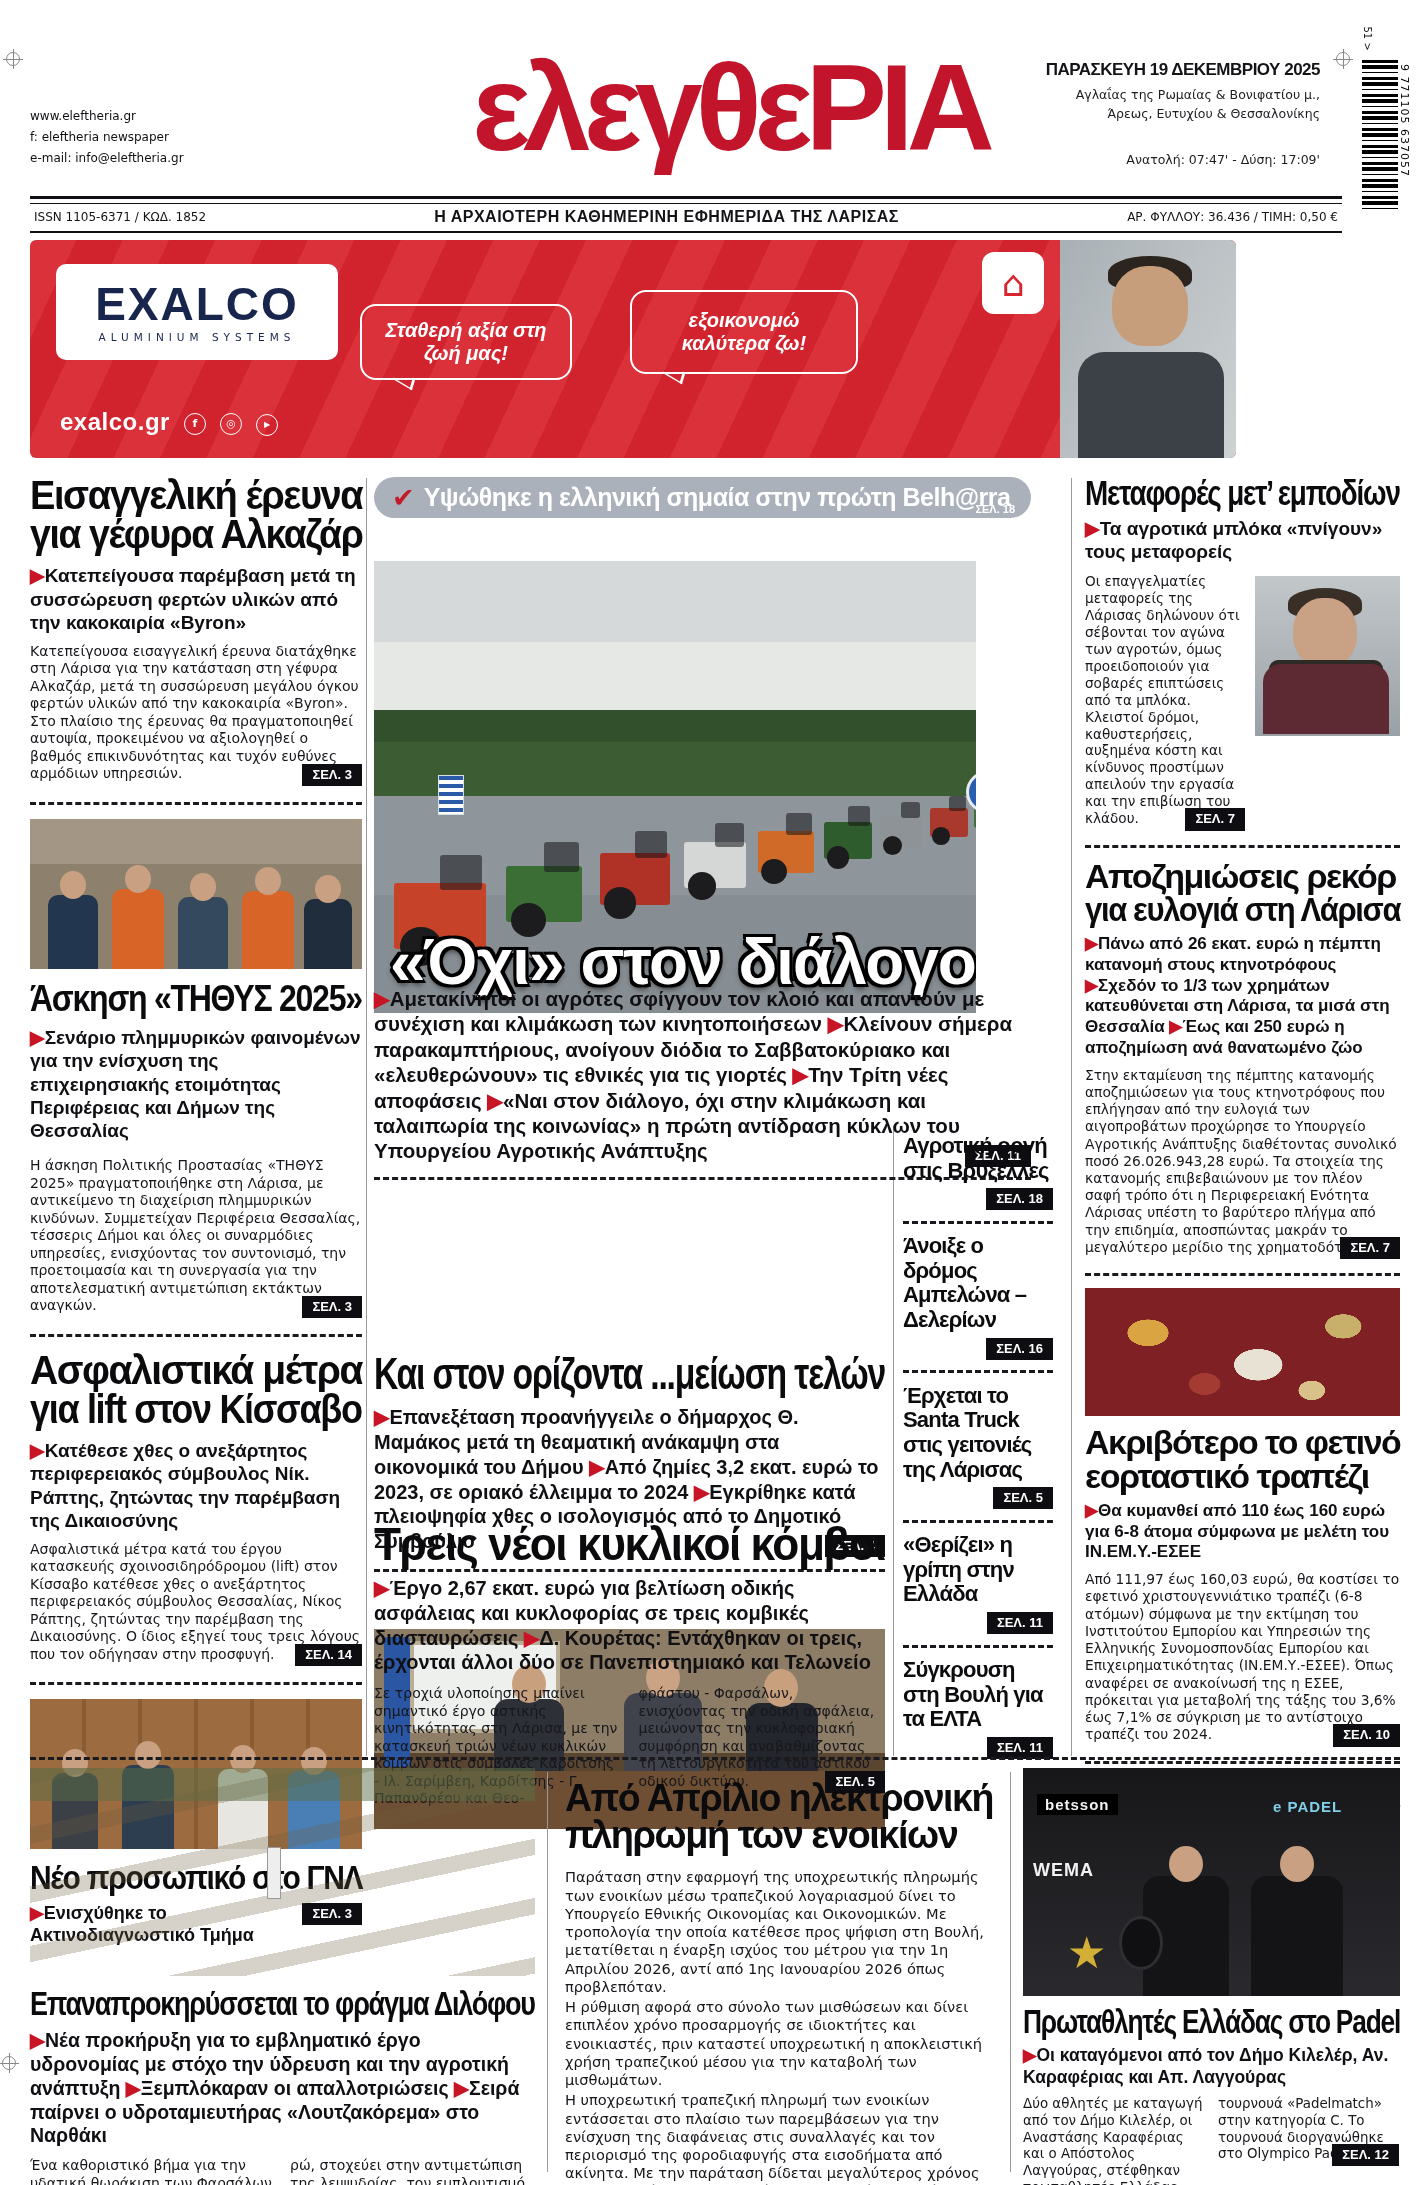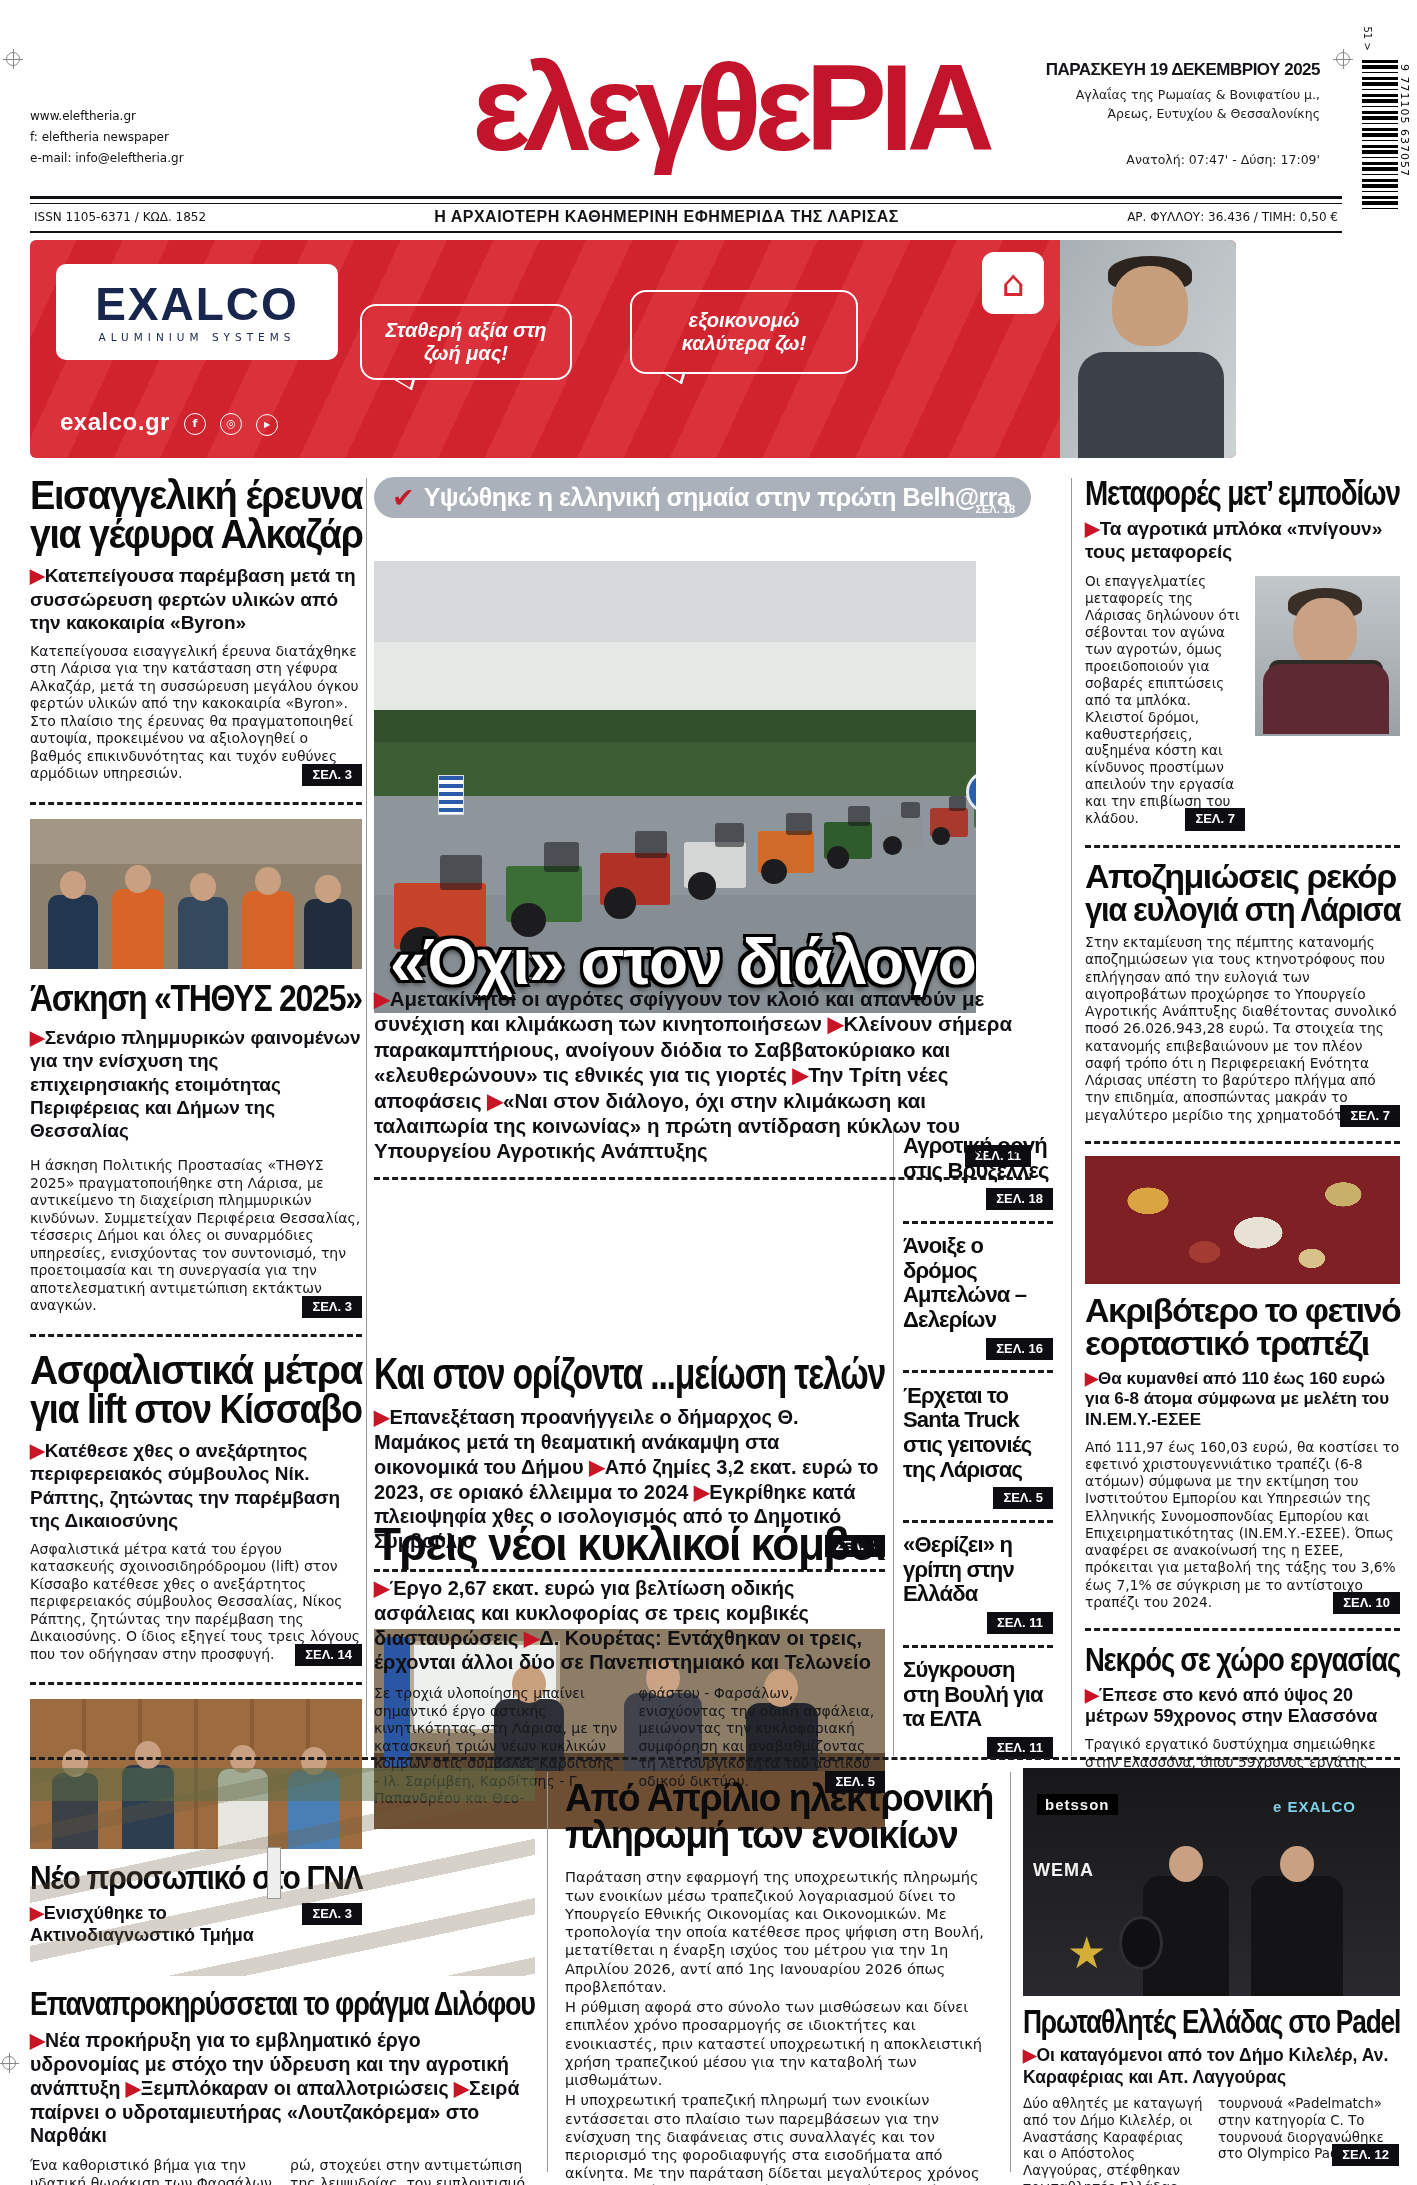--- a/index.html
+++ b/index.html
@@ -340,20 +340,21 @@
         <div class="fur"></div>
         <div class="jack"></div>
       </div>
     </div>
     <hr class="dashes" style="margin:14px 0 12px 0;">
   </div>
 
   <div>
     <div class="hl" style="font-size:34px;"><span class="fit" style="transform: scaleX(1);">Αποζημιώσεις ρεκόρ</span><br>
       <span class="fit" style="transform: scaleX(0.913043);">για ευλογιά στη Λάρισα</span></div>
+    <div class="deck rich" style="font-size:17px; margin-top:8px;"><span class="rb">▶</span>Πάνω από 26 εκατ. ευρώ η πέμπτη κατανομή στους κτηνοτρόφους <span class="rb">▶</span>Σχεδόν το 1/3 των χρημάτων κατευθύνεται στη Λάρισα, τα μισά στη Θεσσαλία <span class="rb">▶</span>Έως και 250 ευρώ η αποζημίωση ανά θανατωμένο ζώο</div>
     <div class="bodytx" style="font-size:13.8px; margin-top:8px;">Στην εκταμίευση της πέμπτης κατανομής αποζημιώσεων για τους κτηνοτρόφους που επλήγησαν από την ευλογιά των αιγοπροβάτων προχώρησε το Υπουργείο Αγροτικής Ανάπτυξης διαθέτοντας συνολικό ποσό 26.026.943,28 ευρώ. Τα στοιχεία της κατανομής επιβεβαιώνουν με τον πλέον σαφή τρόπο ότι η Περιφερειακή Ενότητα Λάρισας υπέστη το βαρύτερο πλήγμα από την επιδημία, αποσπώντας μακράν το μεγαλύτερο μερίδιο της χρηματοδότησης.</div>
     <div class="badgeline"><span class="badge">ΣΕΛ. 7</span></div>
     <hr class="dashes" style="margin:14px 0 12px 0;">
   </div>
 
   <div>
     <div class="ph ph-table" style="width:315px; height:128px; margin-bottom:10px;"></div>
     <div class="hl" style="font-size:34px;"><span class="fit" style="transform: scaleX(0.996835);">Ακριβότερο το φετινό</span><br>
       <span class="fit" style="transform: scaleX(1);">εορταστικό τραπέζι</span></div>
     <div class="deck rich" style="font-size:17px; margin-top:8px;"><span class="rb">▶</span>Θα κυμανθεί από 110 έως 160 ευρώ για 6-8 άτομα σύμφωνα με μελέτη του ΙΝ.ΕΜ.Υ.-ΕΣΕΕ</div>
@@ -395,21 +396,21 @@
   <div class="bodytx" style="font-size:14.6px; margin-top:14px;">Παράταση στην εφαρμογή της υποχρεωτικής πληρωμής των ενοικίων μέσω τραπεζικού λογαριασμού δίνει το Υπουργείο Εθνικής Οικονομίας και Οικονομικών. Με τροπολογία την οποία κατέθεσε προς ψήφιση στη Βουλή, μετατίθεται η έναρξη ισχύος του μέτρου για την 1η Απριλίου 2026, αντί από 1ης Ιανουαρίου 2026 όπως προβλεπόταν.</div>
   <div class="bodytx" style="font-size:14.6px; margin-top:2px;">Η ρύθμιση αφορά στο σύνολο των μισθώσεων και δίνει επιπλέον χρόνο προσαρμογής σε ιδιοκτήτες και ενοικιαστές, πριν καταστεί υποχρεωτική η αποκλειστική χρήση τραπεζικού μέσου για την καταβολή των μισθωμάτων.</div>
   <div class="bodytx" style="font-size:14.6px; margin-top:2px;">Η υποχρεωτική τραπεζική πληρωμή των ενοικίων εντάσσεται στο πλαίσιο των παρεμβάσεων για την ενίσχυση της διαφάνειας στις συναλλαγές και τον περιορισμό της φοροδιαφυγής στα εισοδήματα από ακίνητα. Με την παράταση δίδεται μεγαλύτερος χρόνος προσαρμογής σε εκμισθωτές και μισθωτές στις νέες απαιτήσεις.</div>
 
 </div>
 
 <div class="abs" style="left:1023px; top:1768px; width:377px;">
   <div class="ph ph-padel" style="width:377px; height:228px;">
     <span class="sp" style="left:14px; top:26px; background:#000; padding:2px 8px;">betsson</span>
     <span class="sp" style="left:10px; top:92px; font-size:18px;">WEMA</span>
-    <span class="sp" style="left:250px; top:30px; color:#7fd0e8;">e EXALCO</span>
+    <span class="sp" style="left:250px; top:30px; color:#7fd0e8;">e PADEL</span>
     <div class="fig" style="left:120px; bottom:0;"></div>
     <div class="fig" style="left:228px; bottom:0; width:92px;"></div>
     <div class="racket" style="left:96px; bottom:26px;"></div>
     <div class="star" style="left:44px; bottom:18px;">★</div>
   </div>
   <div class="hl" style="margin-top:10px;"><span class="fit" style="font-size: 33px; transform: scaleX(0.79704);">Πρωταθλητές Ελλάδας στο Padel</span></div>
   <div class="deck rich" style="font-size:17.5px; margin-top:7px;"><span class="rb">▶</span>Οι καταγόμενοι από τον Δήμο Κιλελέρ, Αν. Καραφέριας και Απ. Λαγγούρας</div>
   <div style="display:flex; gap:14px; margin-top:8px;">
     <div class="bodytx" style="font-size:13.4px; width:181px;">Δύο αθλητές με καταγωγή από τον Δήμο Κιλελέρ, οι Αναστάσης Καραφέριας και ο Απόστολος Λαγγούρας, στέφθηκαν πρωταθλητές Ελλάδας στο</div>
     <div style="width:181px;">

